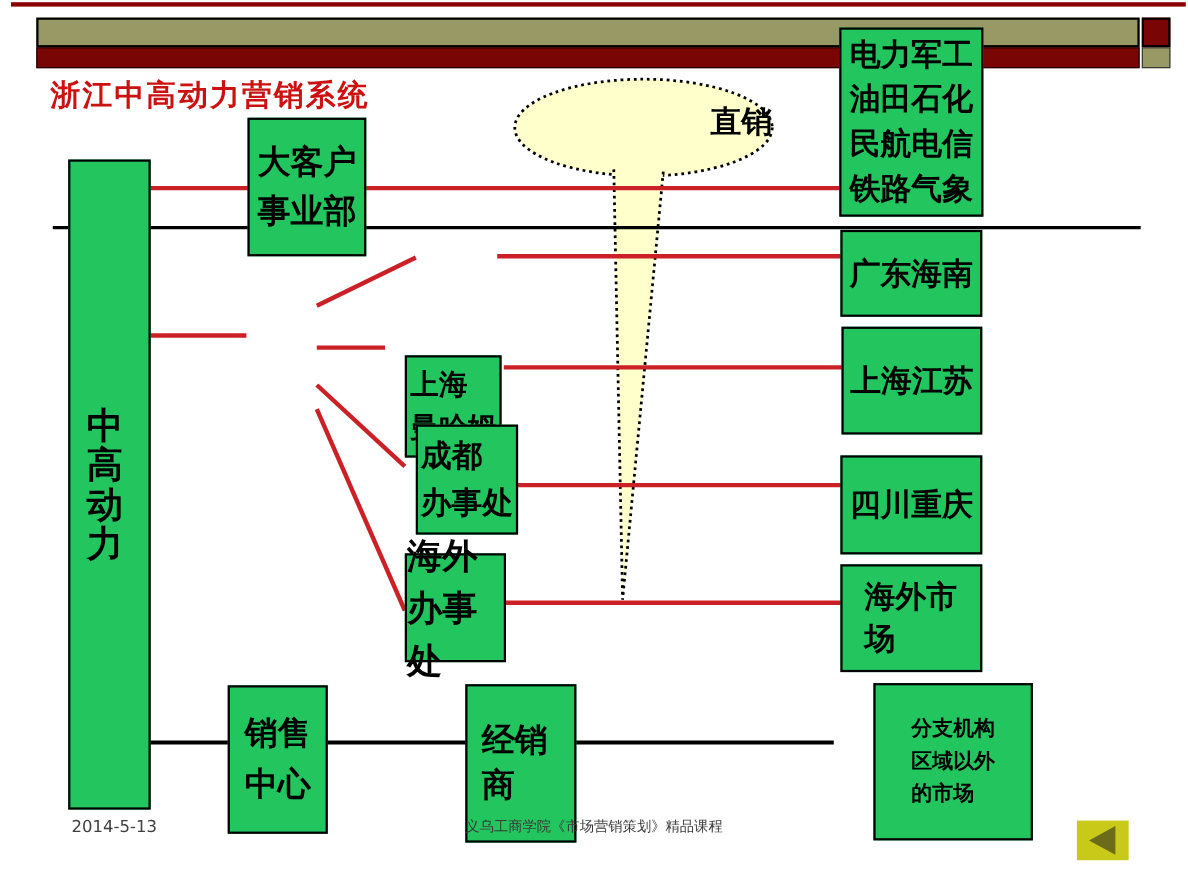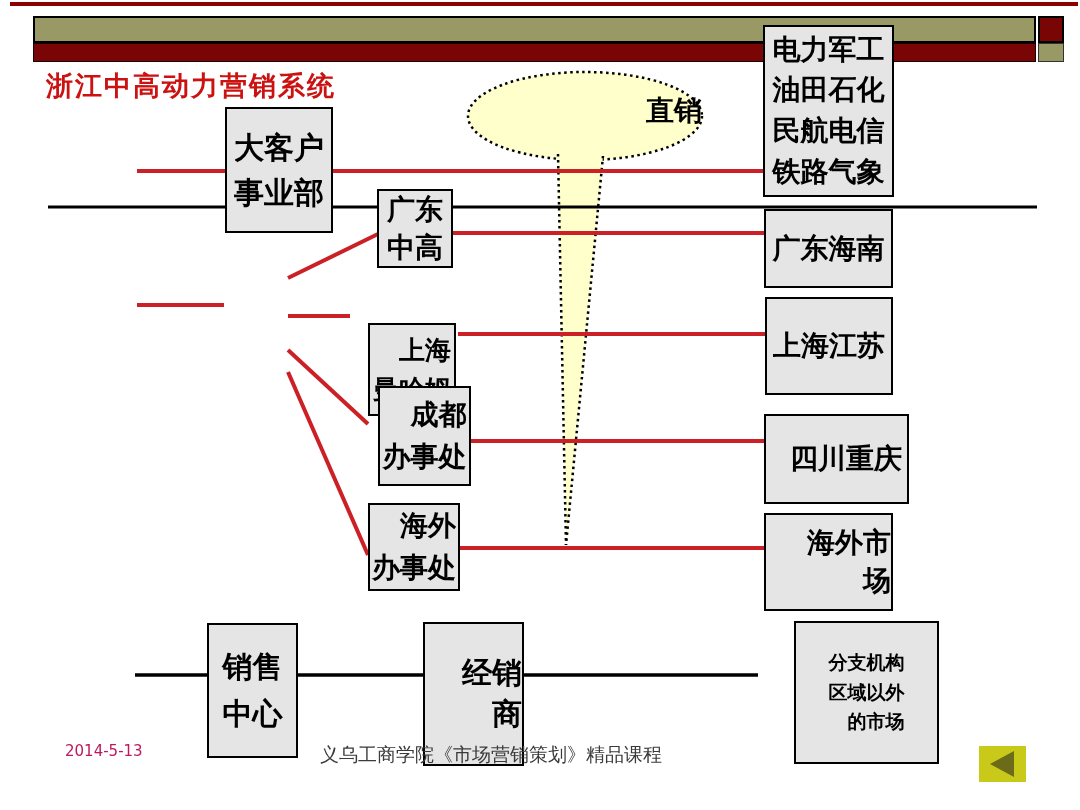--- a/index.html
+++ b/index.html
@@ -17,49 +17,49 @@
   
   #title{
     position:absolute;left:46px;top:68px;z-index:3;
     font-family:"DejaVu Serif","Liberation Serif",serif;
     font-size:27px;font-weight:bold;color:#CC1111;letter-spacing:2px;
   }
   
   #wires{position:absolute;left:0;top:0;z-index:2;}
   
   .box{
-    position:absolute;z-index:3;background:#e5e5e5;border:2px solid #000;box-sizing:border-box;
-    display:flex;align-items:center;justify-content:center;text-align:right;
+    position:absolute;z-index:3;background:#22c55e;border:2px solid #000;box-sizing:border-box;
+    display:flex;align-items:center;justify-content:center;text-align:left;
     font-weight:700;color:#000;
   }
   .box span{display:block;white-space:pre-line;}
   #box-company{left:62px;top:145px;width:75px;height:591px;font-size:33px;}
   #box-company span{width:1.25em;word-break:break-all;line-height:1.08;white-space:normal;}
   #box-key-account{left:225px;top:107px;width:108px;height:126px;font-size:30px;line-height:1.5;}
   #box-branch{left:224px;top:253px;width:65px;height:115px;font-size:29px;line-height:1.5;}
   #box-gd-zhonggao{left:377px;top:189px;width:76px;height:79px;font-size:28px;line-height:1.35;}
   #box-sh-manham{left:368px;top:278px;width:88px;height:93px;font-size:26px;line-height:1.5;margin-top:45px;}
   #box-chengdu{left:368px;top:386px;width:93px;height:100px;font-size:28px;line-height:1.5;margin-left:10px;}
-  #box-overseas-office{left:368px;top:503px;width:92px;height:88px;font-size:28px;line-height:1.5;}
+  #box-overseas-office{left:368px;top:503px;width:92px;height:99px;font-size:32px;line-height:1.5;}
   #box-sales-center{left:207px;top:603px;width:91px;height:135px;font-size:30px;line-height:1.55;margin-top:20px;}
   #box-dealer{left:423px;top:622px;width:101px;height:144px;font-size:30px;padding-left:13px;}
   #box-industries{left:763px;top:25px;width:131px;height:172px;font-size:28px;line-height:1.45;}
   #box-gd-hainan{left:764px;top:209px;width:129px;height:79px;font-size:28px;}
   #box-sh-jiangsu{left:765px;top:297px;width:128px;height:98px;font-size:28px;}
-  #box-sc-chongqing{left:764px;top:414px;width:145px;height:90px;font-size:28px;padding-left:19px;}
+  #box-sc-chongqing{left:764px;top:414px;width:129px;height:90px;font-size:28px;}
   #box-overseas-market{left:764px;top:513px;width:129px;height:98px;font-size:28px;padding-left:20px;}
   #box-outside-market{left:756px;top:621px;width:145px;height:143px;font-size:19px;line-height:1.55;margin-left:38px;}
   
   #direct-sales-label{
     position:absolute;left:468px;top:92px;width:234px;z-index:3;
     text-align:right;font-size:28px;font-weight:700;color:#000;
   }
   
-  #slide-date{position:absolute;left:65px;top:742px;z-index:3;font-size:15px;color:#be185d;}
-  #course-footer{position:absolute;left:320px;top:742px;width:440px;z-index:3;text-align:left;font-size:19px;color:#3a3a3a;}
+  #slide-date{position:absolute;left:65px;top:742px;z-index:3;font-size:15px;color:#404040;}
+  #course-footer{position:absolute;left:320px;top:742px;width:440px;z-index:3;text-align:center;font-size:13px;color:#3a3a3a;}
   
   #back-button{
     position:absolute;left:979px;top:746px;width:47px;height:36px;z-index:3;
     background:#C9C91A;display:flex;align-items:center;justify-content:center;cursor:pointer;
   }
   #back-button .tri{
     width:0;height:0;border-top:13px solid transparent;border-bottom:13px solid transparent;
     border-right:24px solid #6B6B1A;margin-right:2px;
   }
 </style>
@@ -93,27 +93,26 @@
     <line x1="288" y1="350" x2="368" y2="424" stroke="#CB2026" stroke-width="4"></line>
     <line x1="288" y1="372" x2="368" y2="555" stroke="#CB2026" stroke-width="4"></line>
     <line x1="452" y1="233" x2="765" y2="233" stroke="#CB2026" stroke-width="4"></line>
     <line x1="458" y1="334" x2="766" y2="334" stroke="#CB2026" stroke-width="4"></line>
     <line x1="460" y1="441" x2="765" y2="441" stroke="#CB2026" stroke-width="4"></line>
     <line x1="459" y1="548" x2="765" y2="548" stroke="#CB2026" stroke-width="4"></line>
   </svg>
 
   <div id="direct-sales-label">直销</div>
 
+  <div class="box" id="box-company">
+    <span>中高动力</span>
+  </div>
   <div class="box" id="box-key-account">
     <span>大客户
 事业部</span>
-  </div>
-  <div class="box" id="box-gd-zhonggao">
-    <span>广东
-中高</span>
   </div>
   <div class="box" id="box-sh-manham">
     <span>上海
 曼哈姆</span>
   </div>
   <div class="box" id="box-chengdu">
     <span>成都
 办事处</span>
   </div>
   <div class="box" id="box-overseas-office">

